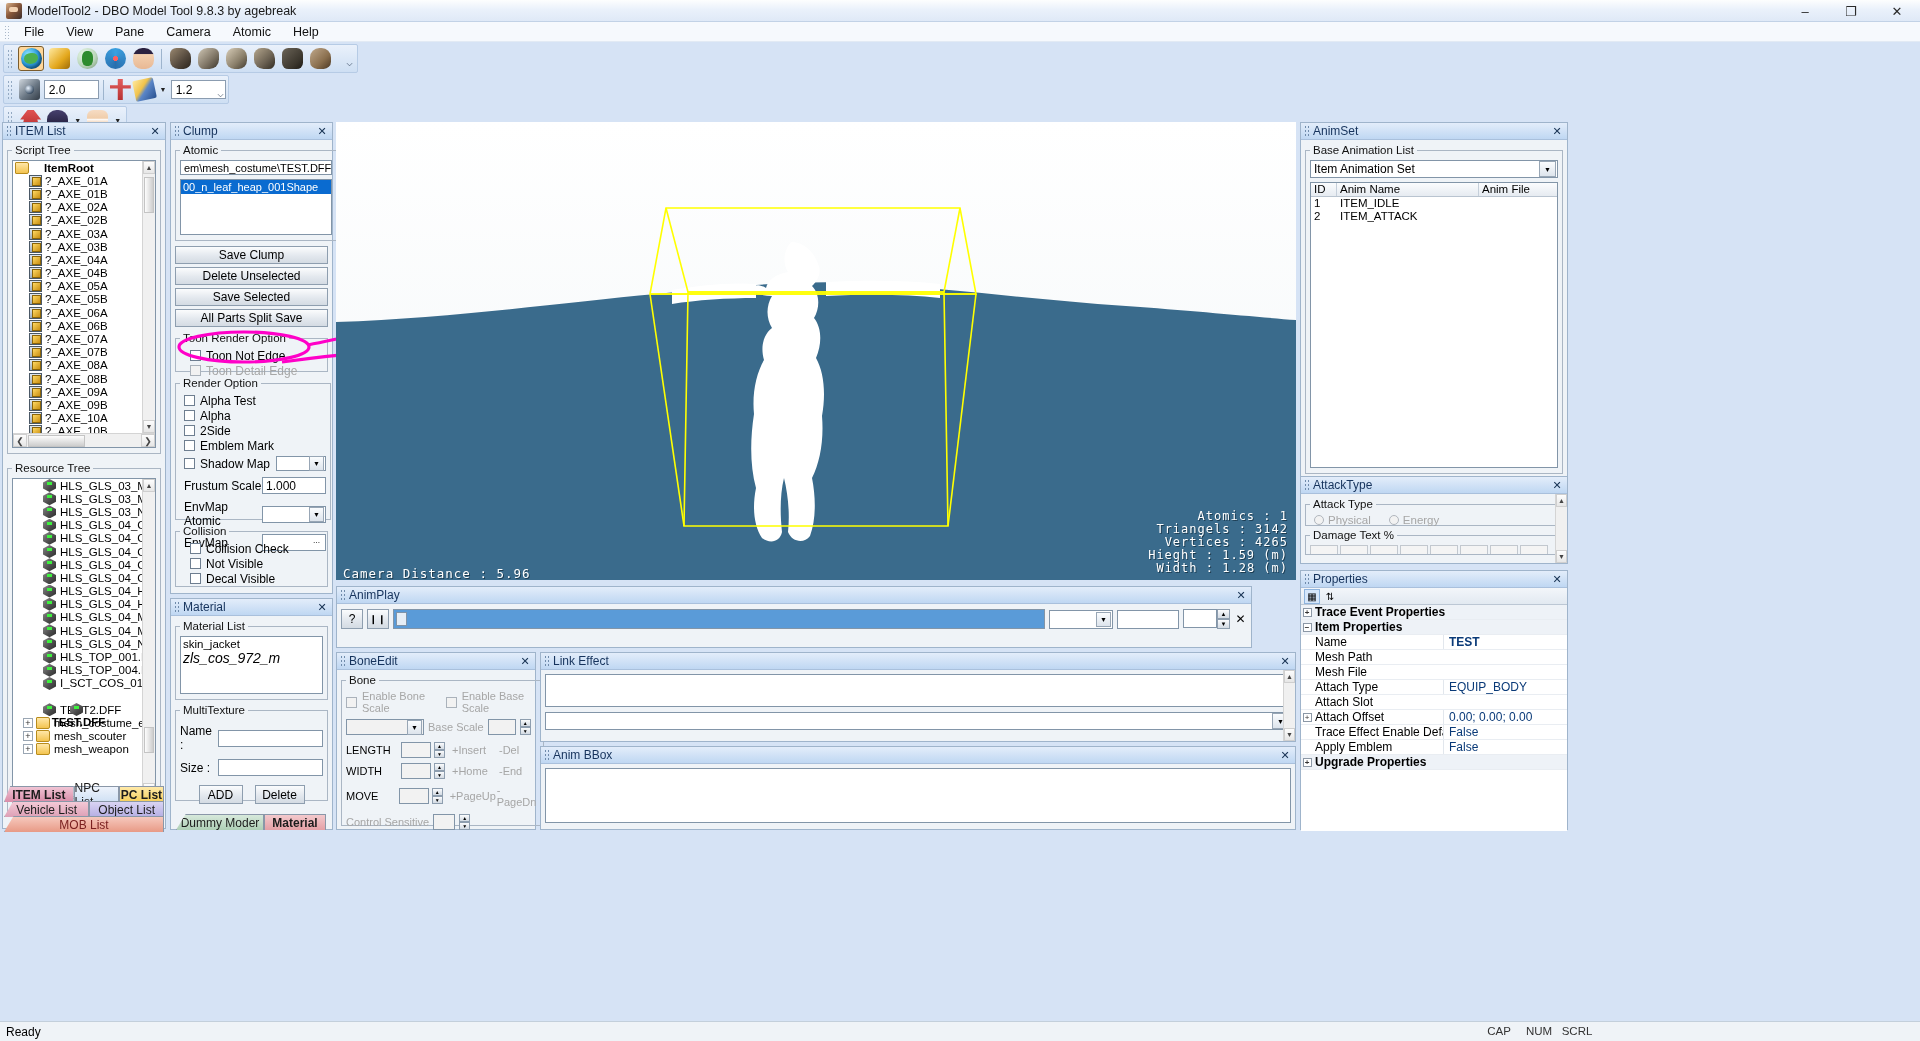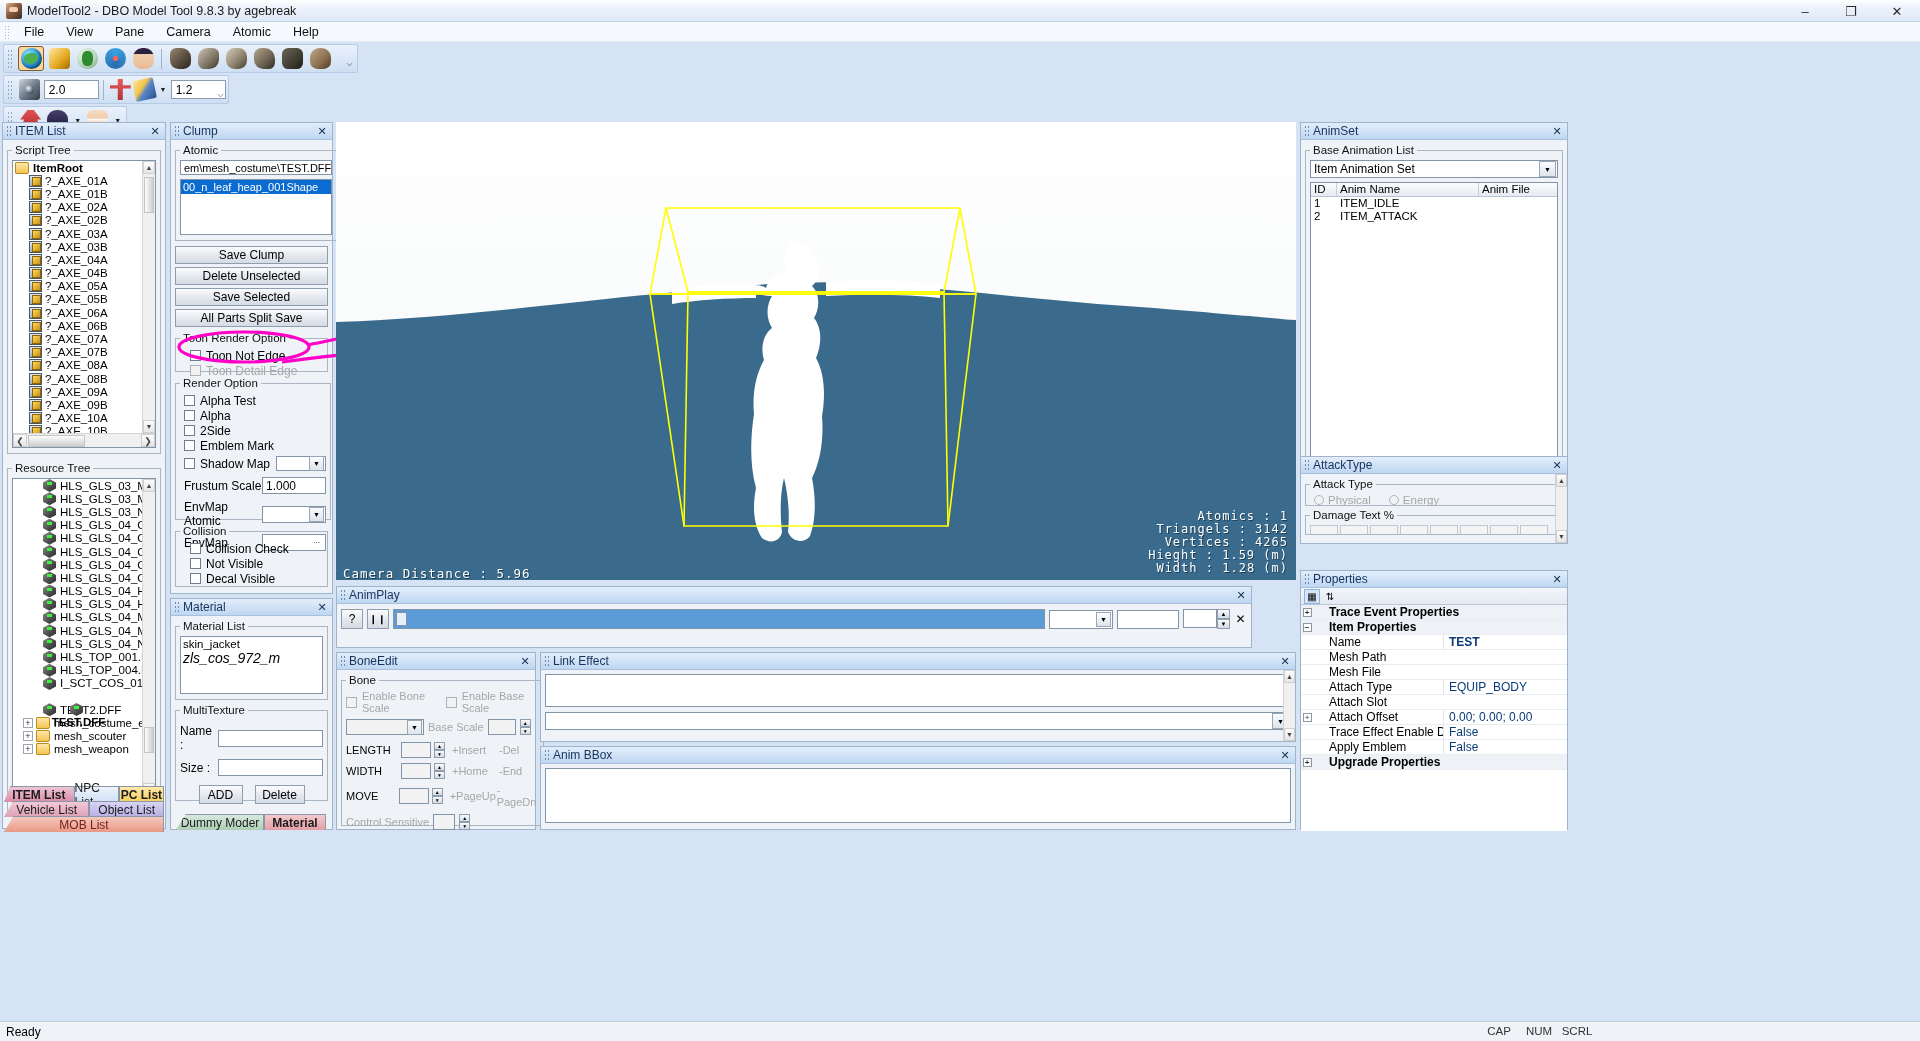--- a/index.html
+++ b/index.html
@@ -130,40 +130,40 @@
   .ico-item:after{content:"";position:absolute;right:0px;bottom:0px;width:7px;height:7px;
      background:linear-gradient(135deg,#ffd964,#c98f12);border:1px solid #8a6409;}
   .ico-folder{width:14px;height:12px;flex:0 0 auto;margin-right:4px;border-radius:1px 2px 2px 1px;
      background:linear-gradient(180deg,#ffe7a8,#f3c450);border:1px solid #b98c1c;}
   .ico-res{width:13px;height:13px;flex:0 0 auto;margin-right:4px;position:relative;
      background:linear-gradient(135deg,#8c8c8c,#4a4a4a 60%,#2d2d2d);
      clip-path:polygon(50% 0,100% 27%,100% 73%,50% 100%,0 73%,0 27%);}
   .ico-res:after{content:"";position:absolute;left:4px;top:3px;width:5px;height:3px;background:#3ef03e;}
   .expander{width:10px;height:10px;border:1px solid #9aa6b3;background:#fff;margin-right:3px;
      display:flex;align-items:center;justify-content:center;font-size:9px;line-height:8px;color:#333;flex:0 0 auto;}
-  .trow.bold{font-weight:bold;}
+  .trow.bold{font-weight:bold;gap:11px;}
   .trow.sel-b{font-weight:bold;flex-direction:column;}
 
   
   #viewport{position:absolute;background:#701a75;overflow:hidden;}
   .vp-stats{position:absolute;right:8px;text-align:right;color:#ffffff;
     font-family:"DejaVu Sans Mono",monospace;font-size:12px;line-height:13px;
     letter-spacing:1px;text-shadow:1px 1px 0 #1d3d52;}
   .vp-cam{position:absolute;left:7px;color:#ffffff;font-family:"DejaVu Sans Mono",monospace;
     font-size:12.5px;letter-spacing:1px;text-shadow:1px 1px 0 #1d3d52;}
   .pgtool{height:17px;background:linear-gradient(180deg,#f3f6fa,#e2e9f1);border-bottom:1px solid #bcc7d4;
      display:flex;align-items:center;padding-left:3px;}
   .pgbtn{width:16px;height:15px;margin-right:2px;border:1px solid transparent;display:flex;
      align-items:center;justify-content:center;font-size:10px;}
   .pgbtn.on{border:1px solid #8fb4dd;background:#d5e6fa;}
   .pgrow{display:flex;height:15px;align-items:center;border-bottom:1px solid #e9edf2;}
   .pgrow .pexp{width:12px;display:flex;align-items:center;justify-content:center;}
   .pgrow .pexp .bx{width:9px;height:9px;border:1px solid #8c98a6;background:#fff;
      font-size:8px;line-height:7px;text-align:center;color:#333;}
-  .pgrow .pname{width:130px;padding-left:16px;overflow:hidden;white-space:nowrap;}
+  .pgrow .pname{width:130px;padding-left:2px;overflow:hidden;white-space:nowrap;}
   .pgrow .pval{flex:1;padding-left:5px;color:#0a3a78;overflow:hidden;white-space:nowrap;
      border-left:1px solid #e2e7ed;}
   .pgrow.cat{background:#eef2f7;font-weight:bold;}
   .pgrow.cat .pname{width:auto;font-weight:bold;}
   .skewtab{height:16px;display:flex;align-items:center;justify-content:center;font-size:12px;
      font-weight:bold;border:1px solid #8a97a8;border-bottom:none;}
 
   #statusbar{position:absolute;left:0;bottom:0;width:1920px;height:20px;background:#eff3f7;
     border-top:1px solid #c3cfdb;display:flex;align-items:center;font-size:12px;padding-left:6px;}
   .sb-cell{position:absolute;top:3px;height:15px;width:38px;text-align:center;font-size:11.5px;color:#333;}
@@ -892,21 +892,21 @@
           <div style="display: flex; height: 13px; font-size: 11.5px;">
             <span style="width:26px;padding-left:3px;">2</span>
             <span style="width:142px;padding-left:3px;">ITEM_ATTACK</span>
             <span style="flex:1;padding-left:3px;"></span>
           </div>
         </div>
     </div>
   </fieldset>
 </div>
 
-<div class="panel" style="left:1300px;top:456px;width:268px;height:88px;">
+<div class="panel" style="left:1300px;top:476px;width:268px;height:88px;">
   <div class="pane-cap">
     <span class="cap-grip"></span>
     <span>AttackType</span>
     <span class="cap-x">✕</span>
   </div>
   <fieldset class="grp" style="height:28px;">
     <legend>Attack Type</legend>
     <div style="display:flex;align-items:center;font-size:11.5px;gap:18px;padding-left:4px;">
       <span style="display:flex;align-items:center;">
         <span style="width:10px;height:10px;border:1px solid #b0b6bd;border-radius:50%;background:#f2f2f2;margin-right:4px;"></span>

